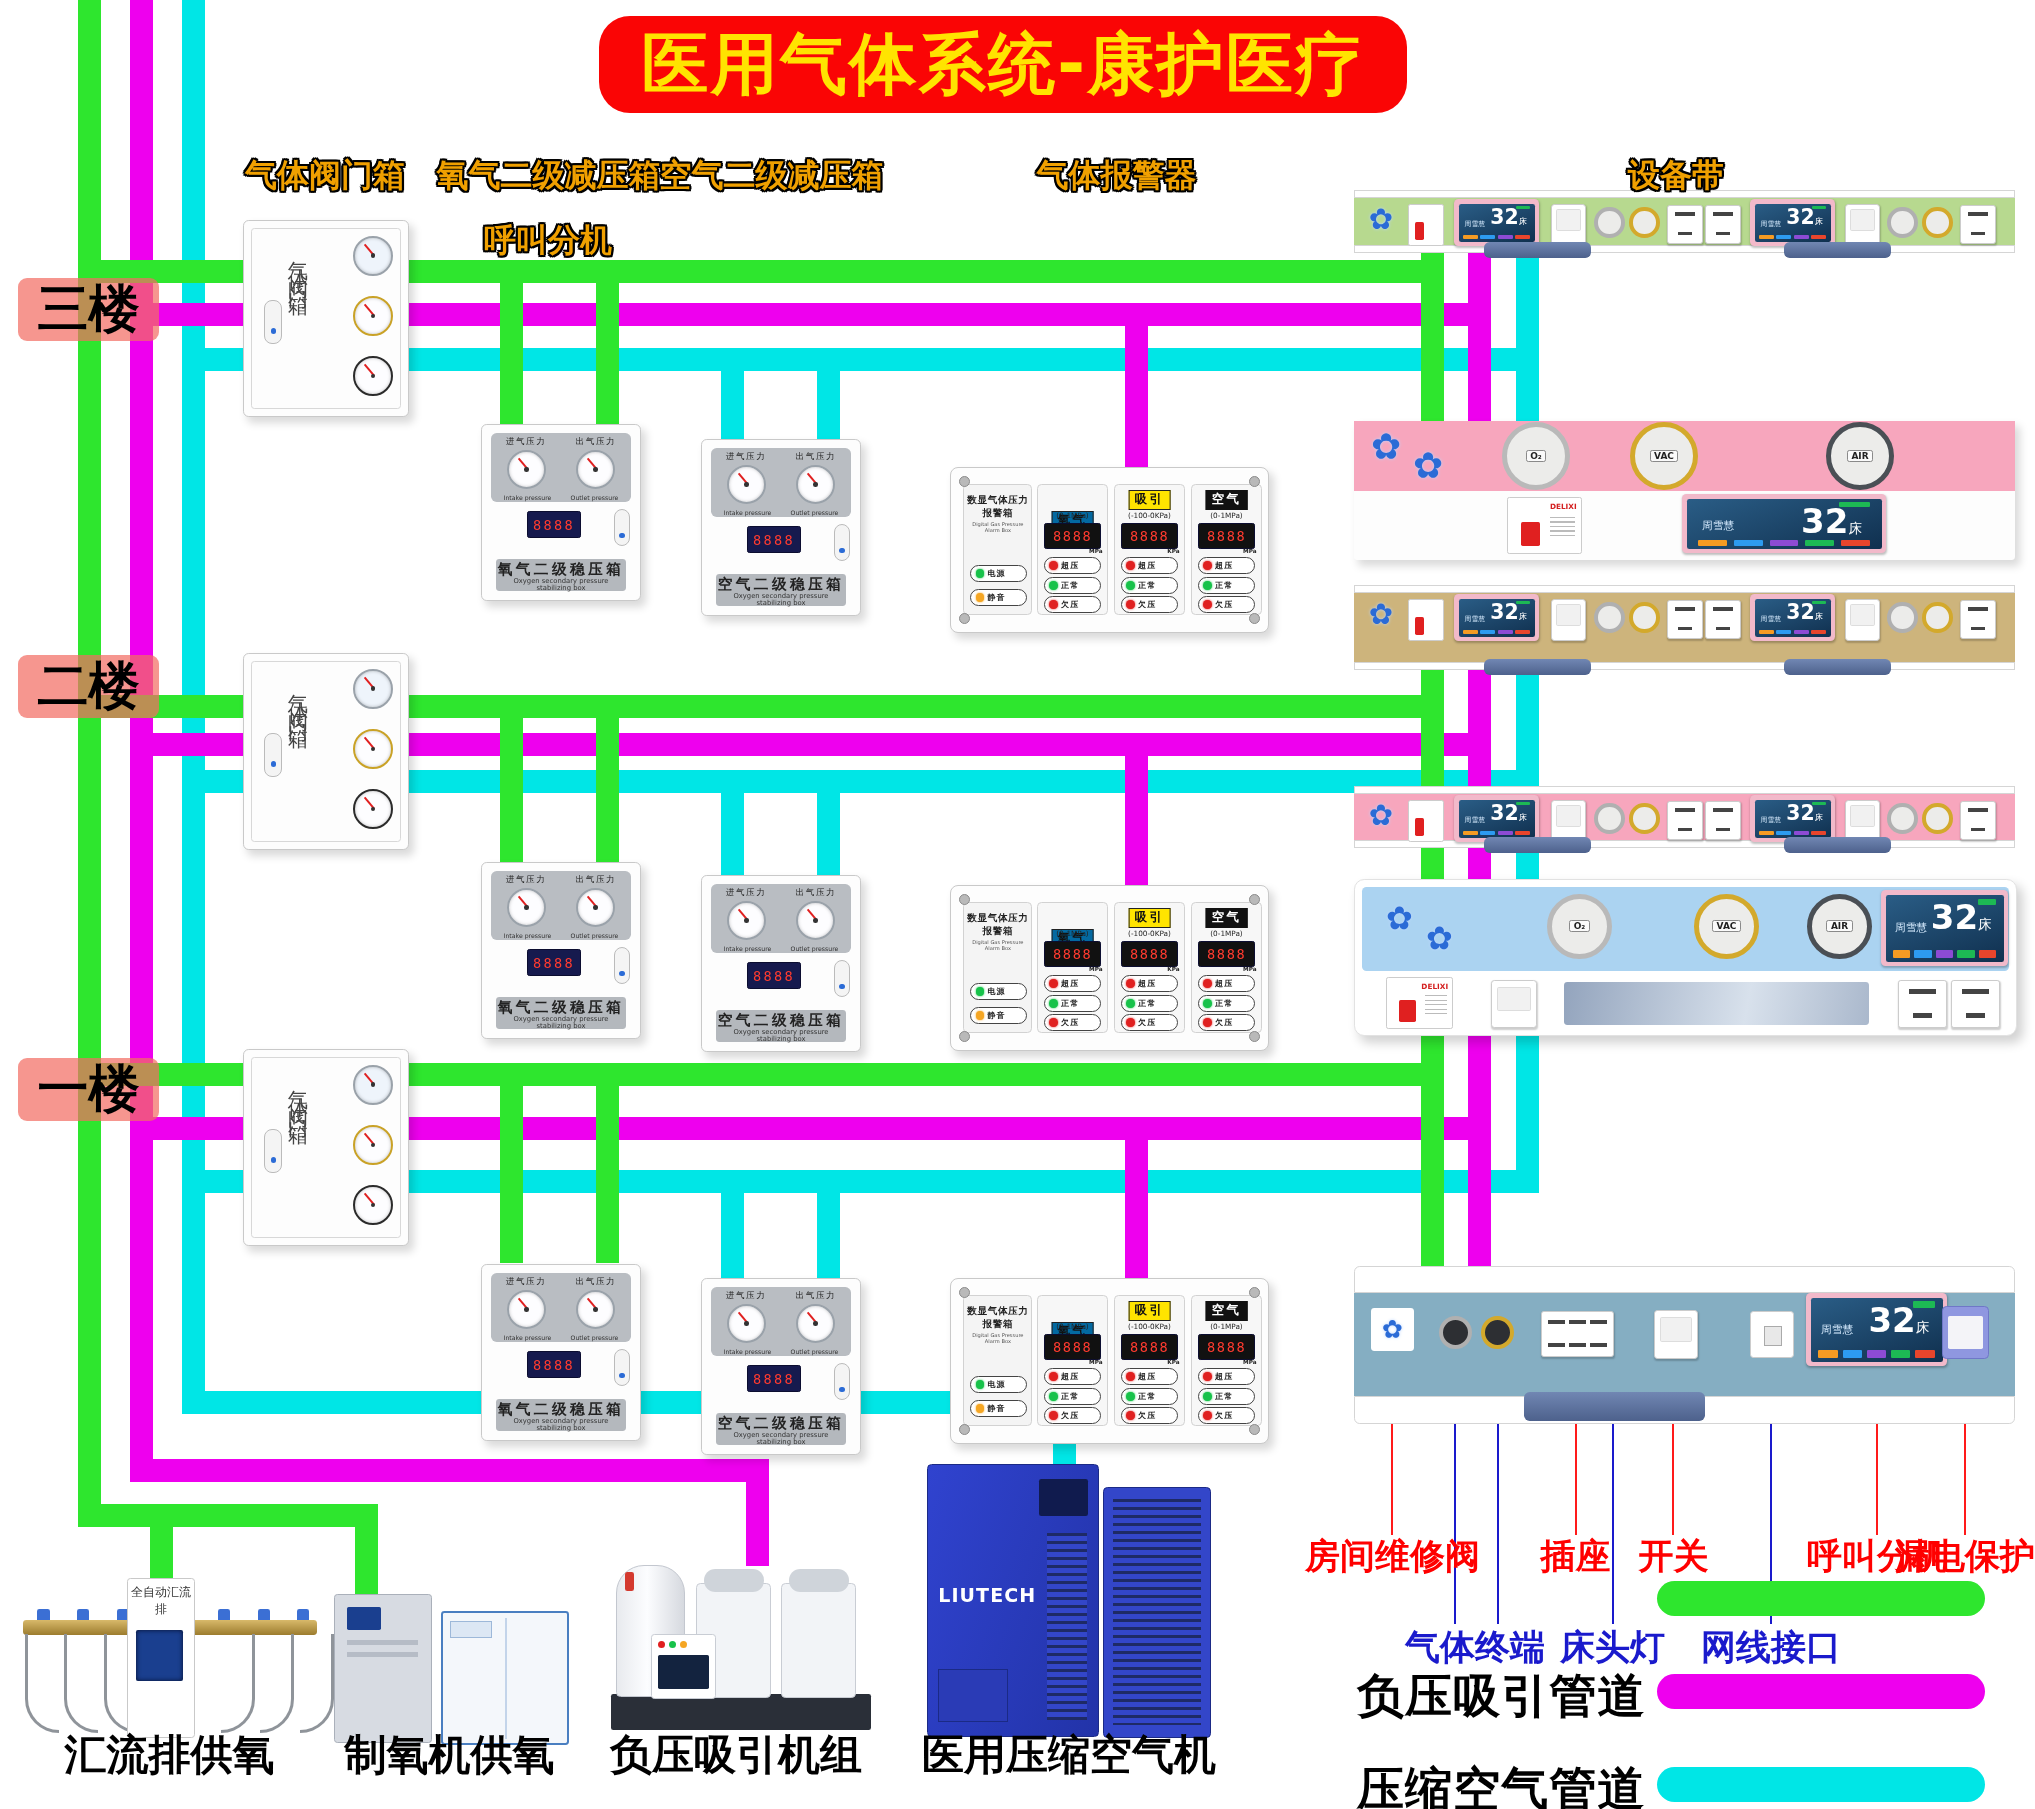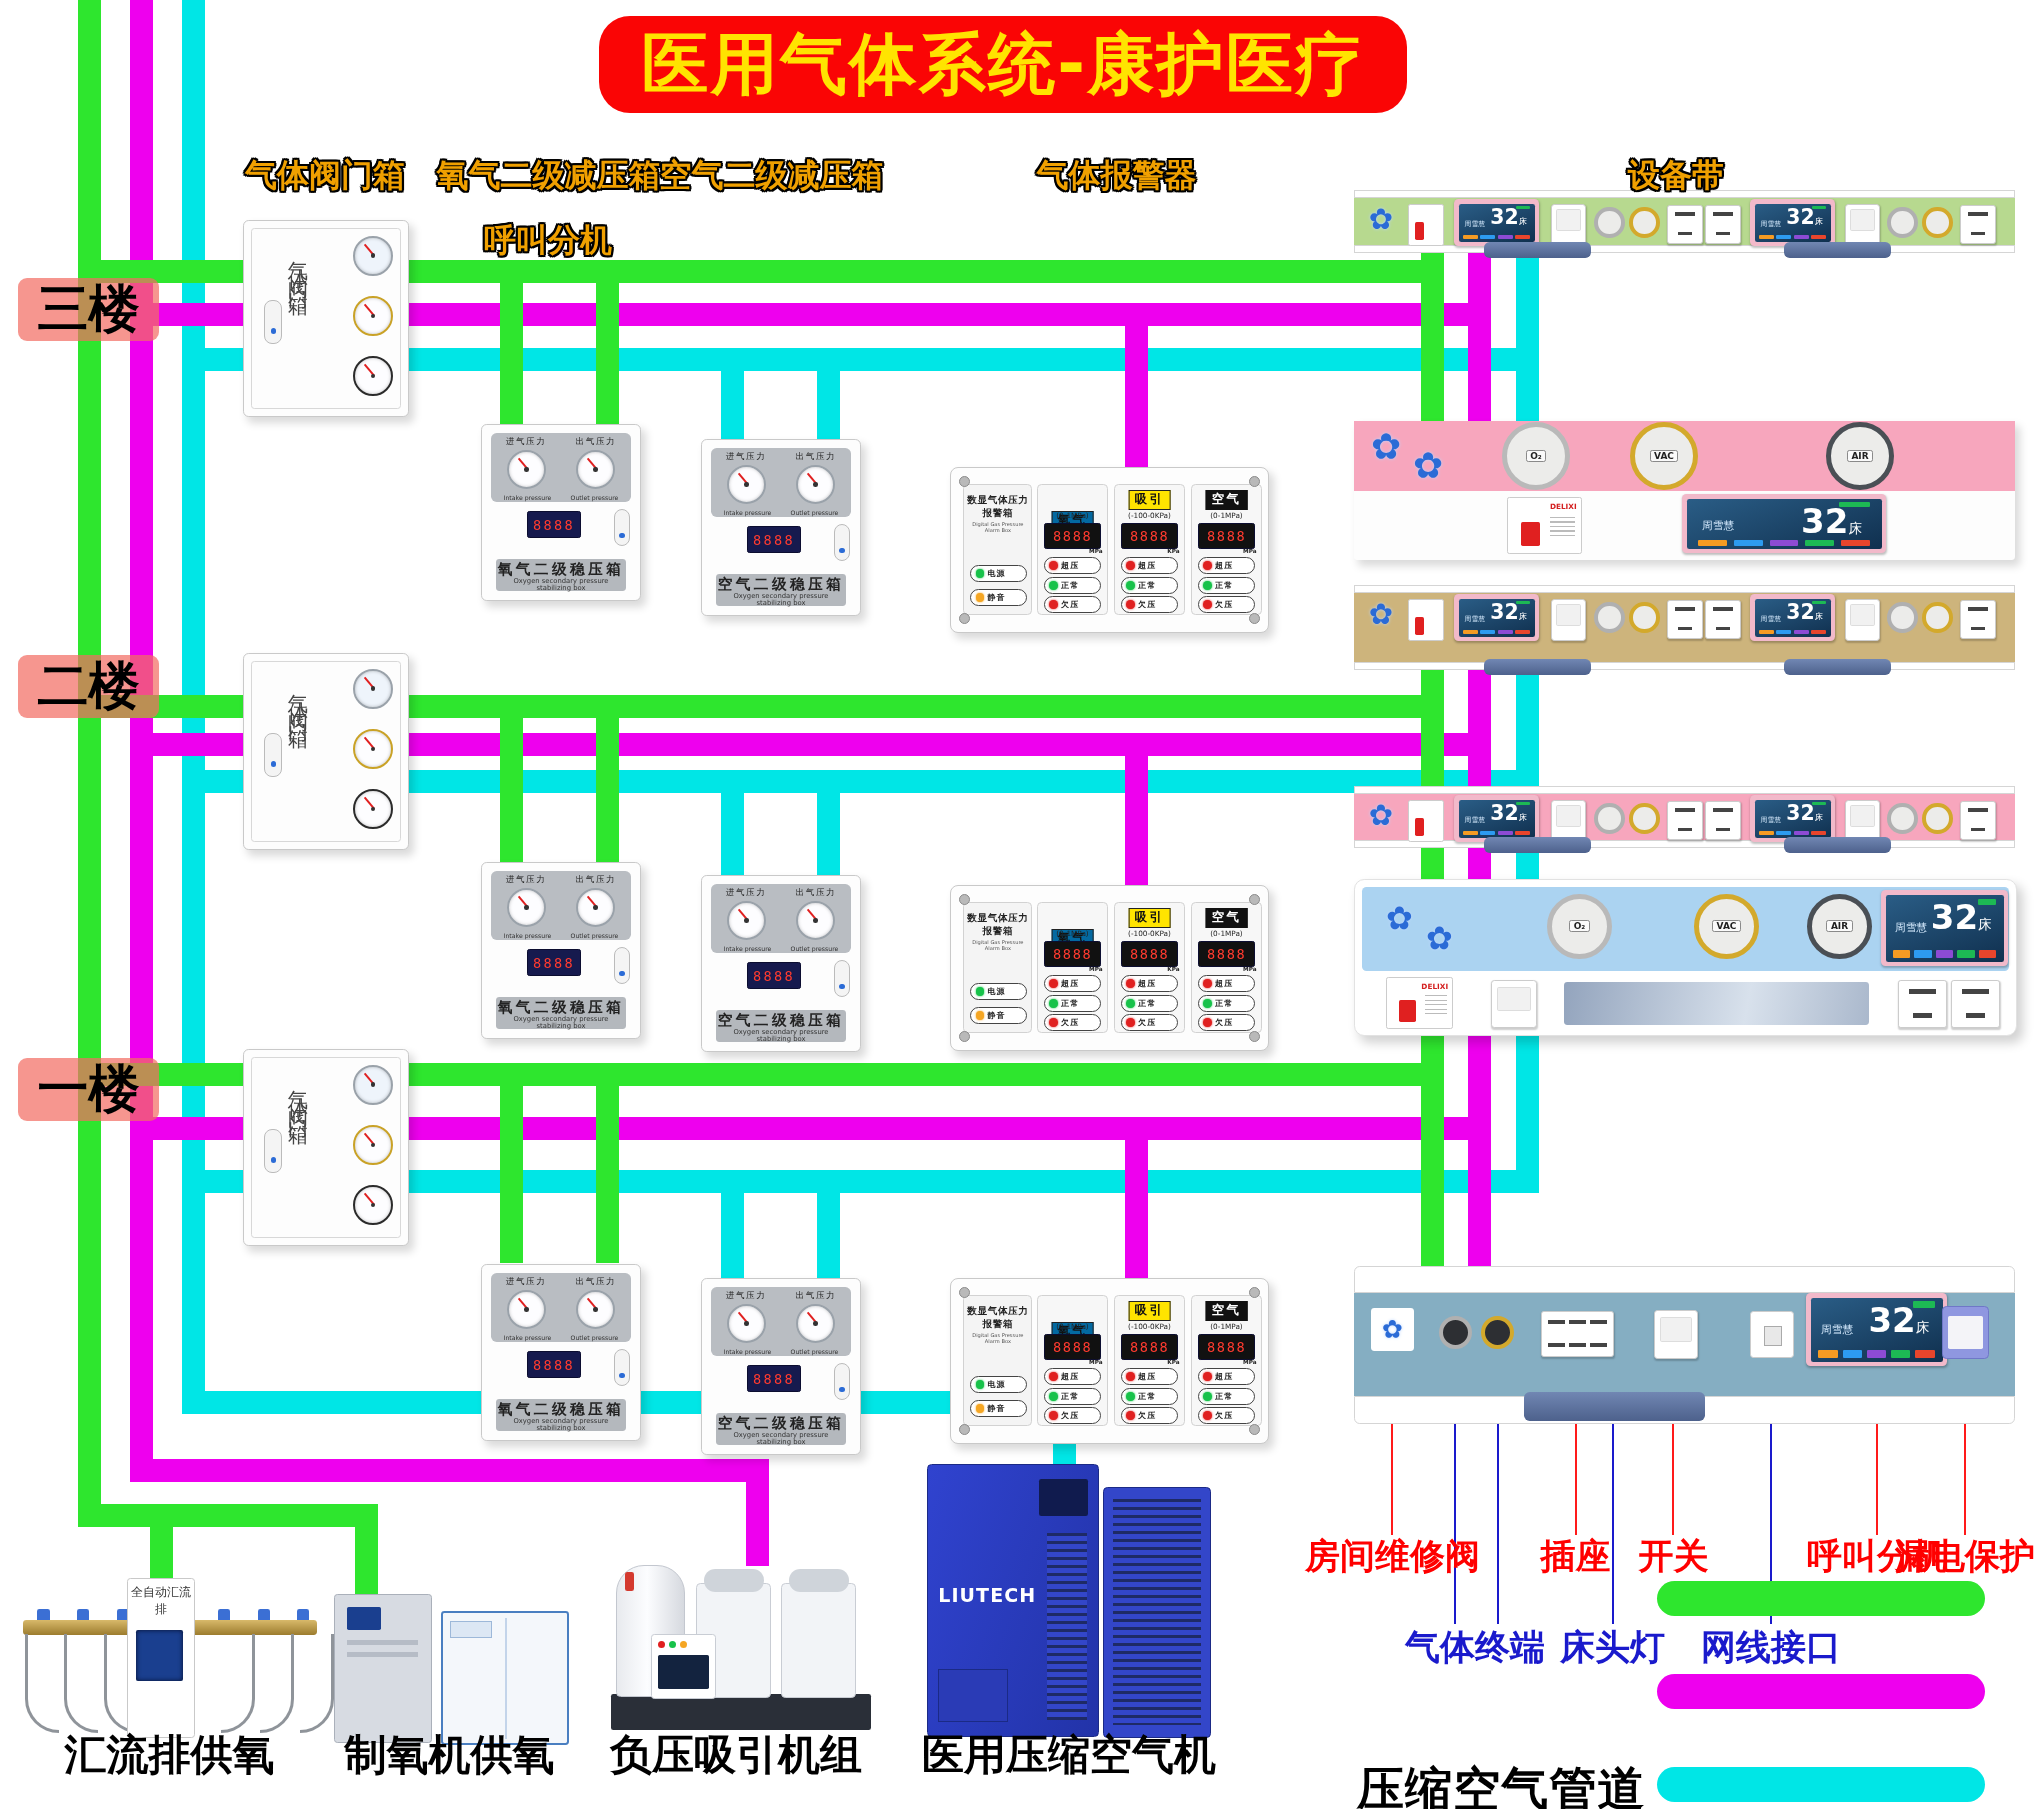--- a/index.html
+++ b/index.html
@@ -924,20 +924,21 @@
   <div class="callout red" style="left:1288px;top:1533px;width:209px;">房间维修阀</div>
   <div class="callout red" style="left:1539px;top:1533px;width:73px;">插座</div>
   <div class="callout red" style="left:1637px;top:1533px;width:73px;">开关</div>
   <div class="callout red" style="left:1807px;top:1533px;width:140px;">呼叫分机</div>
   <div class="callout red" style="left:1895px;top:1533px;width:140px;">漏电保护</div>
   <div class="callout blue" style="left:1405px;top:1624px;width:140px;">气体终端</div>
   <div class="callout blue" style="left:1560px;top:1624px;width:105px;">床头灯</div>
   <div class="callout blue" style="left:1701px;top:1624px;width:140px;">网线接口</div>
 
   <div class="legend-bar pg" style="left:1657px;top:1581px;"></div>
+  <div class="legend-text" style="left:1357px;top:1665px;">负压吸引管道</div>
   <div class="legend-bar pm" style="left:1657px;top:1674px;"></div>
   <div class="legend-text" style="left:1357px;top:1758px;">压缩空气管道</div>
   <div class="legend-bar pc" style="left:1657px;top:1767px;"></div>
 
   <div class="mach" style="left:17px;top:1572px;width:305px;height:170px;">
     <div class="busbar" style="left:5.7px;top:48px;width:294px;height:14.7px;"></div>
     <div class="knob" style="left:20.4px;top:37px;"></div>
     <div class="knob" style="left:60px;top:37px;"></div>
     <div class="knob" style="left:100px;top:37px;"></div>
     <div class="knob" style="left:201px;top:37px;"></div>

